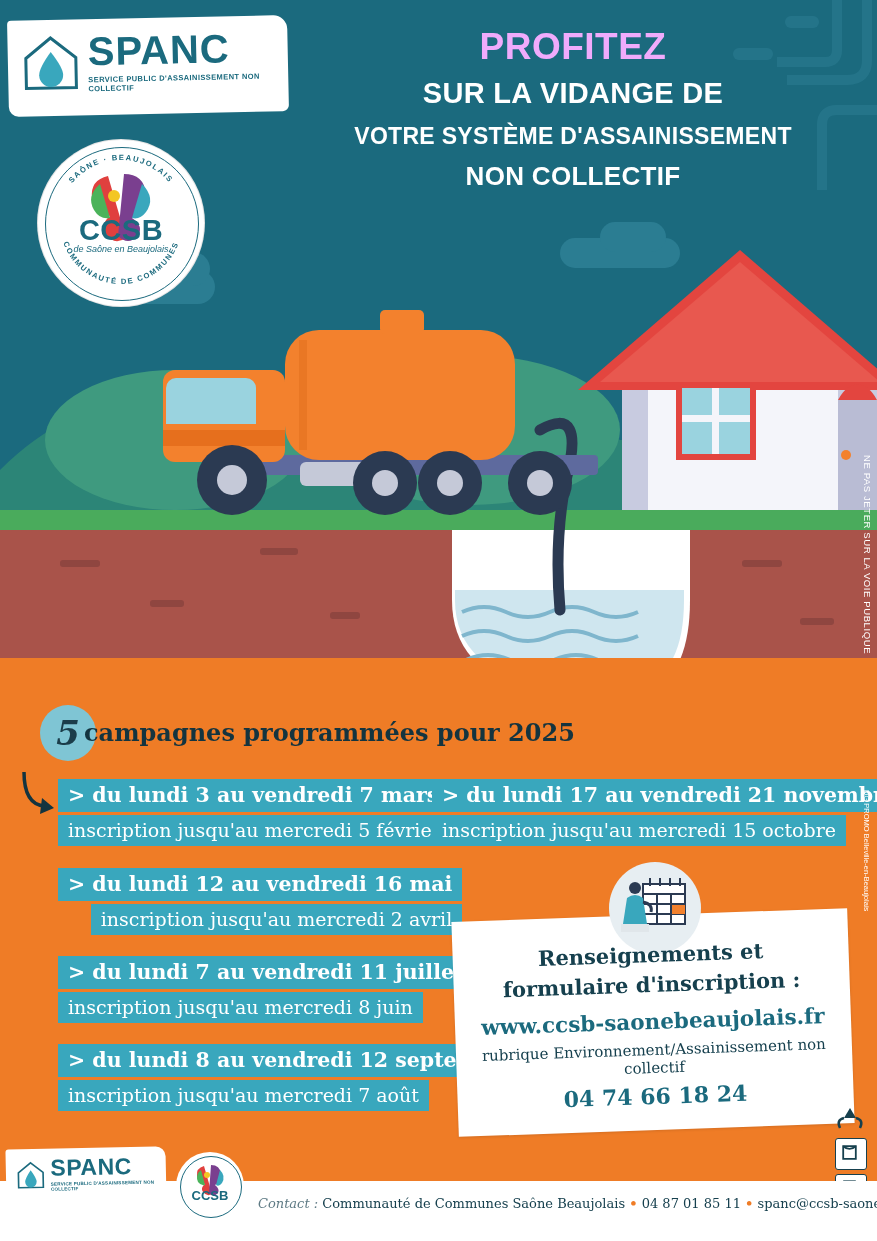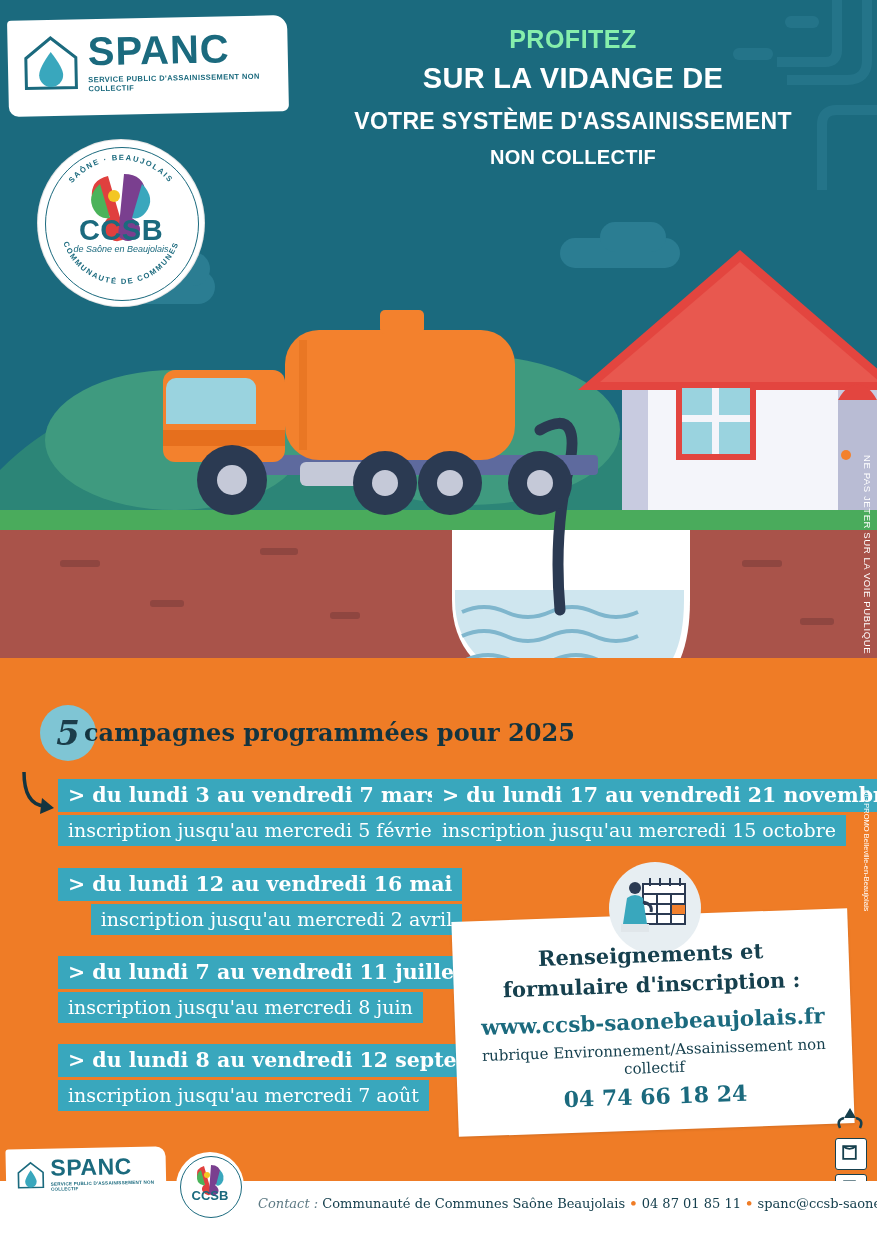--- a/index.html
+++ b/index.html
@@ -45,23 +45,23 @@
   
   .headline {
     position: absolute;
     left: 275px;
     top: 24px;
     width: 596px;
     text-align: center;
     color: #ffffff;
   }
   .headline .l1 {
-    font-size: 25px;
-    font-weight: bold;
-    color: #86efac;
+    font-size: 37px;
+    font-weight: bold;
+    color: #f0abfc;
     letter-spacing: .5px;
     line-height: 1.25;
   }
   .headline .l2 {
     font-size: 33px;
     font-weight: bold;
     color: #f3812d;
     letter-spacing: .5px;
     line-height: 1.25;
   }
@@ -73,21 +73,21 @@
     letter-spacing: .3px;
   }
   .headline .l4 {
     font-size: 23px;
     font-weight: bold;
     color: #ffffff;
     line-height: 1.7;
     letter-spacing: .3px;
   }
   .headline .l5 {
-    font-size: 20px;
+    font-size: 26px;
     font-weight: bold;
     color: #ffffff;
     line-height: 1.6;
     letter-spacing: .3px;
   }
 
   
   .spanc-logo {
     position: absolute;
     left: 8px; top: 18px;

